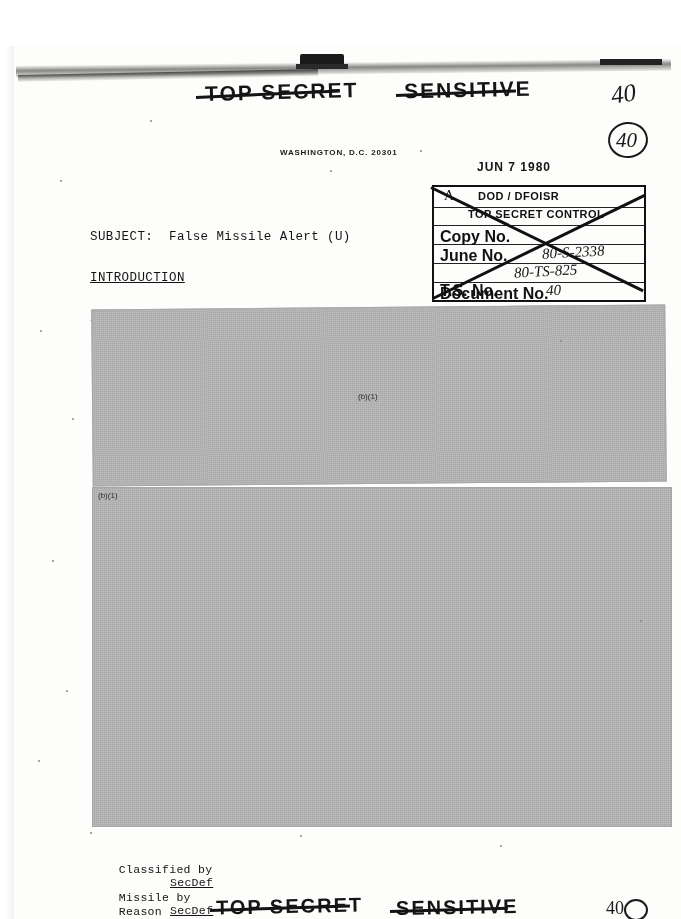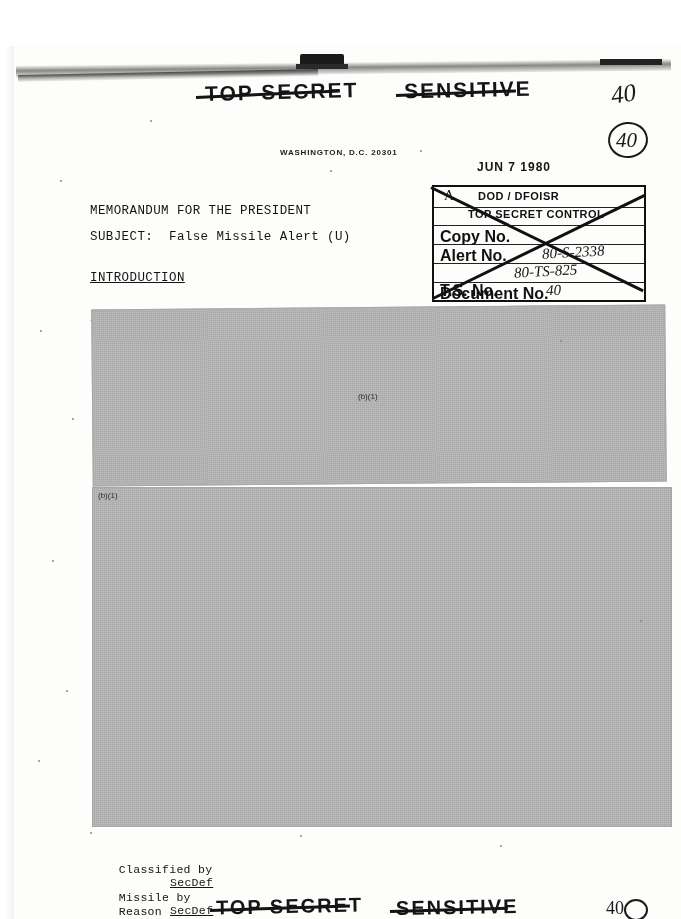--- a/index.html
+++ b/index.html
@@ -335,33 +335,32 @@
     <div class="cb-line cb-t1"></div>
     <div class="cb-line cb-t2"></div>
     <div class="cb-line cb-t3"></div>
     <div class="cb-line cb-t4"></div>
     <div class="cb-line cb-t5"></div>
 
     <div class="cb-title1">DOD / DFOISR</div>
     <div class="cb-title2">TOP SECRET CONTROL</div>
 
     <div class="cb-label cb-l1">Copy No.</div>
-    <div class="cb-label cb-l2">Alert No.</div>
+    <div class="cb-label cb-l2">June No.</div>
     <div class="cb-label cb-l3">T.S. No.</div>
     <div class="cb-label cb-l4">Document No.</div>
 
     <div class="cb-val cb-v2">80-S-2338</div>
     <div class="cb-val cb-v3">80-TS-825</div>
     <div class="cb-val cb-v4">40</div>
   </div>
   <div class="cb-mark-left">A</div>
   <div class="cb-x1"></div>
   <div class="cb-x2"></div>
 
-  <div class="memo-line memo-for">MEMORANDUM FOR THE PRESIDENT</div>
   <div class="memo-line memo-subj">SUBJECT:  False Missile Alert (U)</div>
   <div class="memo-line memo-intro">INTRODUCTION</div>
   <div class="memo-line memo-p1b">incidents.</div>
 
   <div class="redaction redaction-1"></div>
   <div class="redact-label rl-1">(b)(1)</div>
 
   <div class="redaction redaction-2"></div>
   <div class="redact-label rl-2">(b)(1)</div>
 

